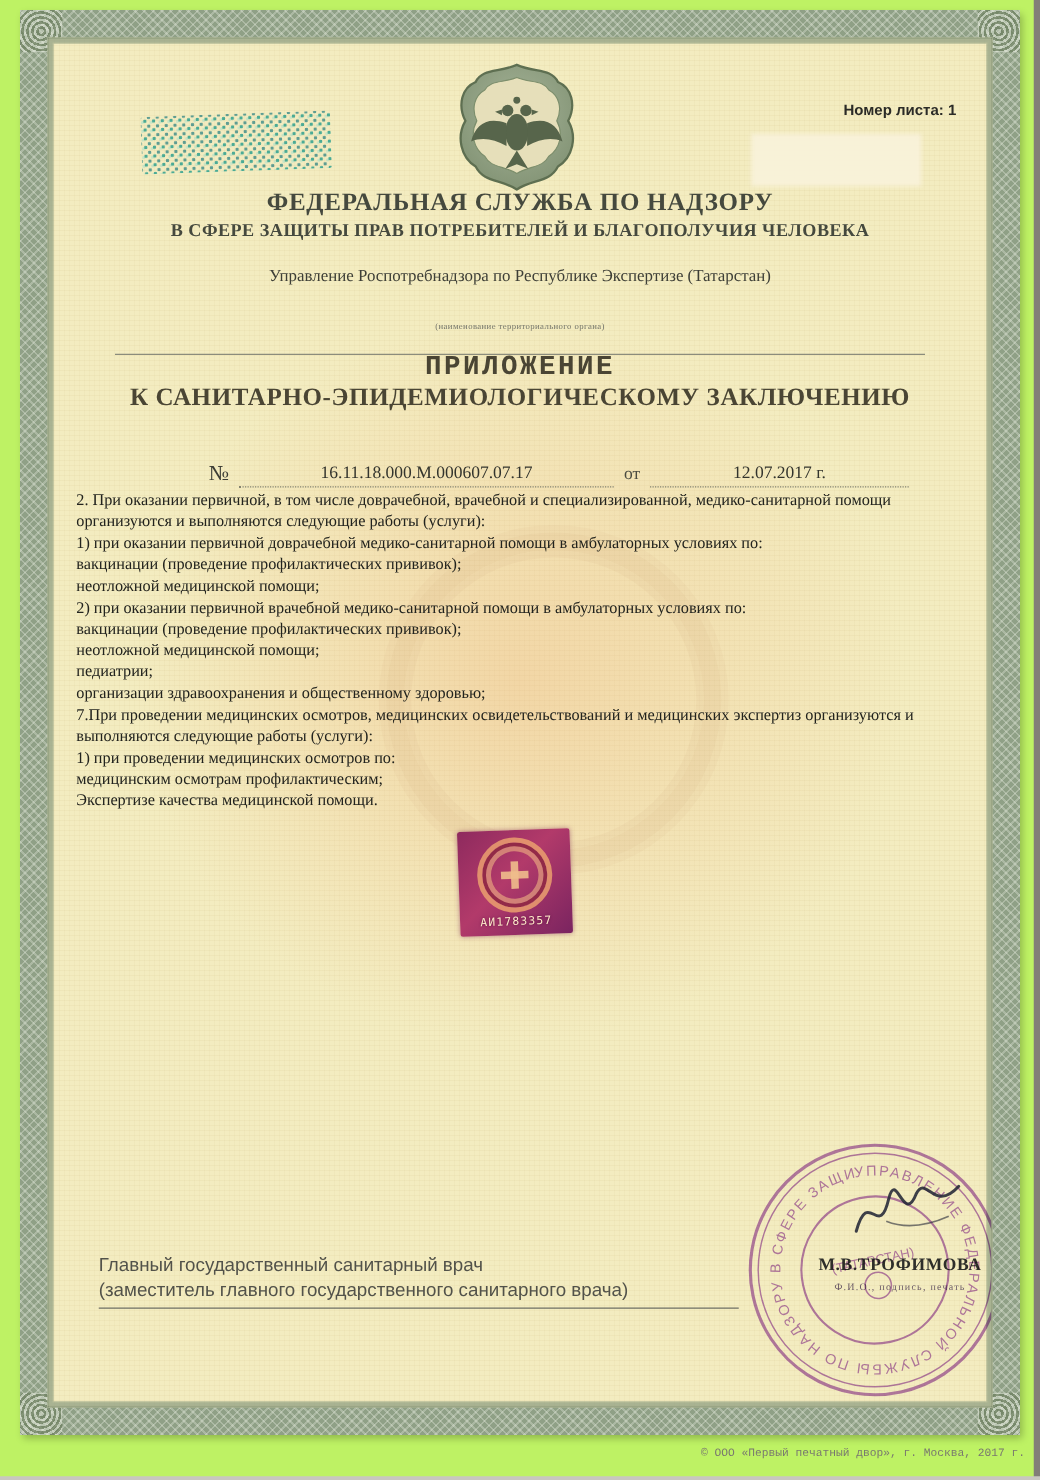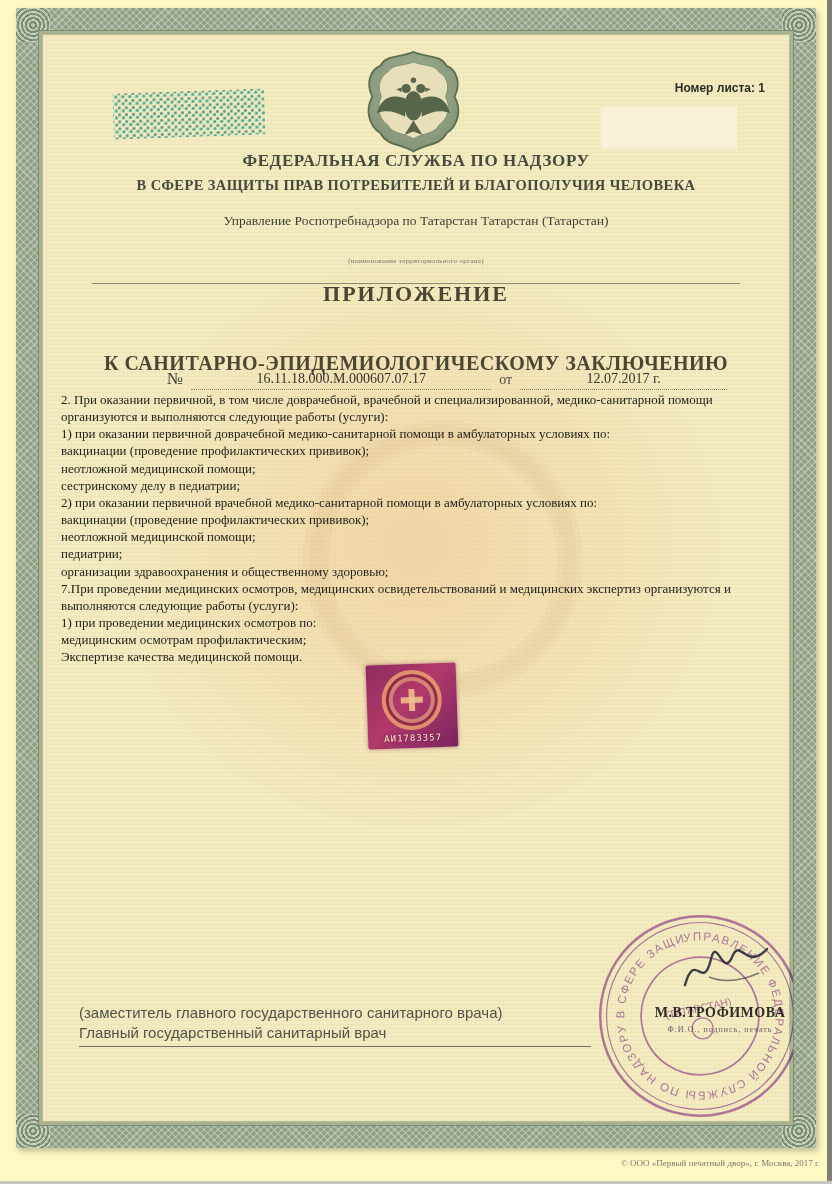--- a/index.html
+++ b/index.html
@@ -1,17 +1,17 @@
 <!DOCTYPE html>
 <html style="--border-green: #8fa086; --page-cream: #f3ecc0; --title-brown: #4a4534; --stamp-purple: #a55fc0; --holo-magenta: #a3286e;"><head>
 <meta charset="utf-8">
 <style>
   html,body{margin:0;padding:0;background:#e8e8e4;}
   .scan{
-    position:relative;width:832px;height:1184px;background:#fef9c3;overflow:hidden;
+    position:relative;width:832px;height:1184px;background:#bef264;overflow:hidden;
     font-family:"Liberation Serif","DejaVu Serif",serif;
   }
   .scan-edge-right{position:absolute;right:0;top:0;width:5px;height:100%;background:#827e78;}
   .scan-edge-bottom{position:absolute;left:0;bottom:0;width:100%;height:3px;background:#c9c7c0;}
 
   
   .page{
     position:absolute;left:16px;top:8px;width:800px;height:1140px;
     background:#8fa086;
     box-shadow:2px 3px 6px rgba(0,0,0,.25);
@@ -66,34 +66,34 @@
 
   
   .emblem{position:absolute;left:50%;top:18px;transform:translateX(-52%);}
 
   
   .sheet-number{
     position:absolute;right:28px;top:50px;font-family:"Liberation Sans",sans-serif;
     font-size:12px;font-weight:bold;color:#2b2b27;
   }
   .agency1{position:absolute;left:0;right:0;top:120px;text-align:center;
-    font-weight:bold;font-size:17px;letter-spacing:.6px;color:#45493e;}
+    font-weight:bold;font-size:20px;letter-spacing:.6px;color:#45493e;}
   .agency2{position:absolute;left:0;right:0;top:146px;text-align:center;
     font-weight:bold;font-size:14.5px;letter-spacing:.4px;color:#45493e;}
   .org-name{position:absolute;left:0;right:0;top:182px;text-align:center;
     font-size:13.5px;color:#3e3f37;}
   .org-caption{
     position:absolute;left:7%;right:7%;top:226px;text-align:center;
     font-size:7px;color:#74756a;border-bottom:1px solid #8b8c7c;padding-bottom:18px;
     letter-spacing:.3px;
   }
   .title1{position:absolute;left:0;right:0;top:250px;text-align:center;
-    font-weight:bold;font-size:22px;letter-spacing:2px;color:var(--title-brown,#4a4534);}
+    font-weight:bold;font-size:22px;letter-spacing:2px;color:var(--title-brown,#4a4534);font-family:Liberation Mono, monospace;}
   .title2{position:absolute;left:0;right:0;top:276px;text-align:center;
-    font-weight:bold;font-size:20px;letter-spacing:.5px;color:var(--title-brown,#4a4534);margin-top:45px;}
+    font-weight:bold;font-size:20px;letter-spacing:.5px;color:var(--title-brown,#4a4534);}
 
   .num-row{
     position:absolute;left:128px;right:66px;top:308px;display:flex;align-items:flex-end;gap:8px;
   }
   .num-row .no{font-size:17px;color:#3c3d35;padding-bottom:1px;}
   .num-row .seg{border-bottom:1px dotted #83826f;text-align:center;padding-bottom:2px;
     font-size:14px;color:#33342d;}
   .num-row .seg1{flex:1.45;}
   .num-row .ot{font-size:14px;color:#4a4b41;padding-bottom:2px;}
   .num-row .seg2{flex:1;margin-top:32px;}
@@ -145,21 +145,21 @@
     font-size:8px;letter-spacing:1px;color:#6a5a66;z-index:2;
   }
   .stamp{
     position:absolute;left:556px;top:880px;width:210px;height:210px;z-index:3;
     opacity:.8;transform:rotate(-12deg);mix-blend-mode:multiply;
   }
   .scribble{position:absolute;left:640px;top:906px;width:100px;height:66px;z-index:4;}
 
   .footer-note{
     position:absolute;right:12px;bottom:16px;
-    font-family:Liberation Serif, serif;font-size:9px;color:#79786f;
+    font-family:Liberation Mono, monospace;font-size:9px;color:#79786f;
   }
 </style>
 </head>
 <body>
 
 <div class="scan">
   <div class="page">
     <div class="band">
       <div class="corner tl"></div>
       <div class="corner tr"></div>
@@ -200,60 +200,59 @@
             <path d="M79,54 C96,48 106,55 110,70 C100,66 90,68 79,74 Z"></path>
             <path d="M70,78 L60,94 L70,90 L80,94 Z"></path>
           </g>
         </svg>
       </div>
 
       <div class="sheet-number">Номер листа: 1</div>
 
       <div class="agency1">ФЕДЕРАЛЬНАЯ СЛУЖБА ПО НАДЗОРУ</div>
       <div class="agency2">В СФЕРЕ ЗАЩИТЫ ПРАВ ПОТРЕБИТЕЛЕЙ И БЛАГОПОЛУЧИЯ  ЧЕЛОВЕКА</div>
-      <div class="org-name">Управление Роспотребнадзора по Татарстан Татарстан (Татарстан)</div>
+      <div class="org-name">Управление Роспотребнадзора по Республике Экспертизе (Татарстан)</div>
       <div class="org-caption">(наименование территориального органа)</div>
 
       <div class="title1">ПРИЛОЖЕНИЕ</div>
       <div class="title2">К САНИТАРНО-ЭПИДЕМИОЛОГИЧЕСКОМУ ЗАКЛЮЧЕНИЮ</div>
 
       <div class="num-row">
         <span class="no">№</span>
         <span class="seg seg1">16.11.18.000.М.000607.07.17</span>
         <span class="ot">от</span>
         <span class="seg seg2">12.07.2017 г.</span>
       </div>
 
       <div class="body-text">
           <div class="body-line">2. При оказании первичной, в том числе доврачебной, врачебной и специализированной, медико-санитарной помощи организуются и выполняются следующие работы (услуги):</div>
           <div class="body-line">1) при оказании первичной доврачебной медико-санитарной помощи в амбулаторных условиях по:</div>
           <div class="body-line">вакцинации (проведение профилактических прививок);</div>
           <div class="body-line">неотложной медицинской помощи;</div>
-          <div class="body-line">сестринскому делу в педиатрии;</div>
           <div class="body-line">2) при оказании первичной врачебной медико-санитарной помощи в амбулаторных условиях по:</div>
           <div class="body-line">вакцинации (проведение профилактических прививок);</div>
           <div class="body-line">неотложной медицинской помощи;</div>
           <div class="body-line">педиатрии;</div>
           <div class="body-line">организации здравоохранения и общественному здоровью;</div>
           <div class="body-line">7.При проведении медицинских осмотров, медицинских освидетельствований и медицинских экспертиз организуются и выполняются следующие работы (услуги):</div>
           <div class="body-line">1) при проведении медицинских осмотров по:</div>
           <div class="body-line">медицинским осмотрам профилактическим;</div>
           <div class="body-line">Экспертизе качества медицинской помощи.</div>
         </div>
 
       <div class="holo-sticker">
         <div class="holo-ring">
           <div class="holo-cross"></div>
         </div>
         <div class="holo-serial">АИ1783357</div>
       </div>
 
       <div class="signer-block">
+        <div>Главный государственный санитарный врач</div>
         <div>(заместитель главного государственного санитарного врача)</div>
-        <div>Главный государственный санитарный врач</div>
       </div>
 
       <div class="signer-name">М.В.ТРОФИМОВА</div>
       <div class="signer-caption">Ф.И.О., подпись, печать</div>
 
       <div class="stamp">
         <svg width="210" height="210" viewBox="0 0 200 200">
           <defs>
             <path id="ringPath" d="M100,28 a72,72 0 1 1 -0.1,0"></path>
           </defs>

